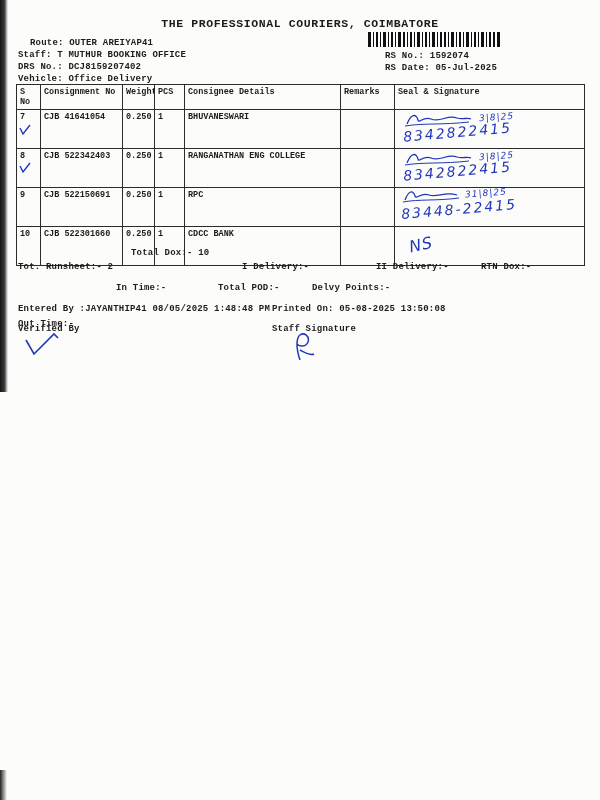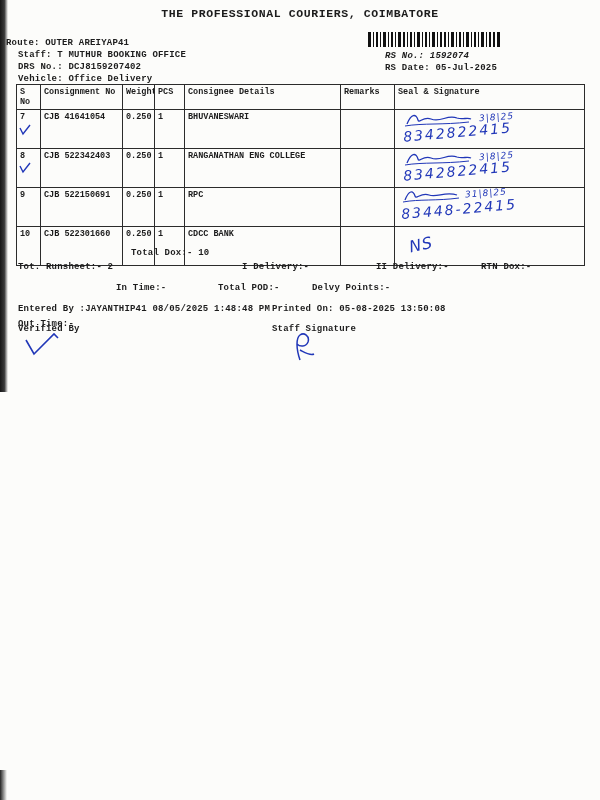--- a/index.html
+++ b/index.html
@@ -40,23 +40,23 @@
   svg{display:block;}
 </style>
 </head>
 <body>
 
 <div class="page">
 
   <div class="abs edge-left"></div>
   <div class="abs edge-left-low"></div>
 
-  <div class="abs center title" style="top:7px;">THE PROFESSIONAL COURIERS, COIMBATORE</div>
-
-  <div class="abs print" style="left:6px;top:38px;">Route: OUTER AREIYAP41</div>
+  <div class="abs center title" style="top:17px;">THE PROFESSIONAL COURIERS, COIMBATORE</div>
+
+  <div class="abs print" style="left:30px;top:38px;">Route: OUTER AREIYAP41</div>
   <div class="abs print" style="left:18px;top:50px;">Staff: T MUTHUR BOOKING OFFICE</div>
   <div class="abs print" style="left:18px;top:62px;">DRS No.: DCJ8159207402</div>
   <div class="abs print" style="left:18px;top:74px;">Vehicle: Office Delivery</div>
 
   <div class="abs" style="left:368px;top:32px;">
     <svg width="132" height="15" viewBox="0 0 132 15">
       <g fill="#111">
         <rect x="0" width="3" height="15"></rect>
           <rect x="5" width="1" height="15"></rect>
           <rect x="8" width="2" height="15"></rect>
@@ -88,21 +88,21 @@
           <rect x="106" width="2" height="15"></rect>
           <rect x="110" width="1" height="15"></rect>
         <rect x="113" width="3" height="15"></rect>
           <rect x="118" width="1" height="15"></rect>
           <rect x="121" width="2" height="15"></rect>
         <rect x="125" width="2" height="15"></rect>
           <rect x="129" width="3" height="15"></rect>
       </g>
     </svg>
   </div>
-  <div class="abs print" style="left:385px;top:51px;font-style:italic;">RS No.: 1592074</div>
+  <div class="abs print" style="left:385px;top:51px;">RS No.: 1592074</div>
   <div class="abs print" style="left:385px;top:63px;">RS Date: 05-Jul-2025</div>
 
   <table class="runsheet abs" style="left:16px;top:84px;">
     <colgroup>
       <col style="width:24px">
         <col style="width:82px">
         <col style="width:32px">
         <col style="width:30px">
       <col style="width:156px">
         <col style="width:54px">

